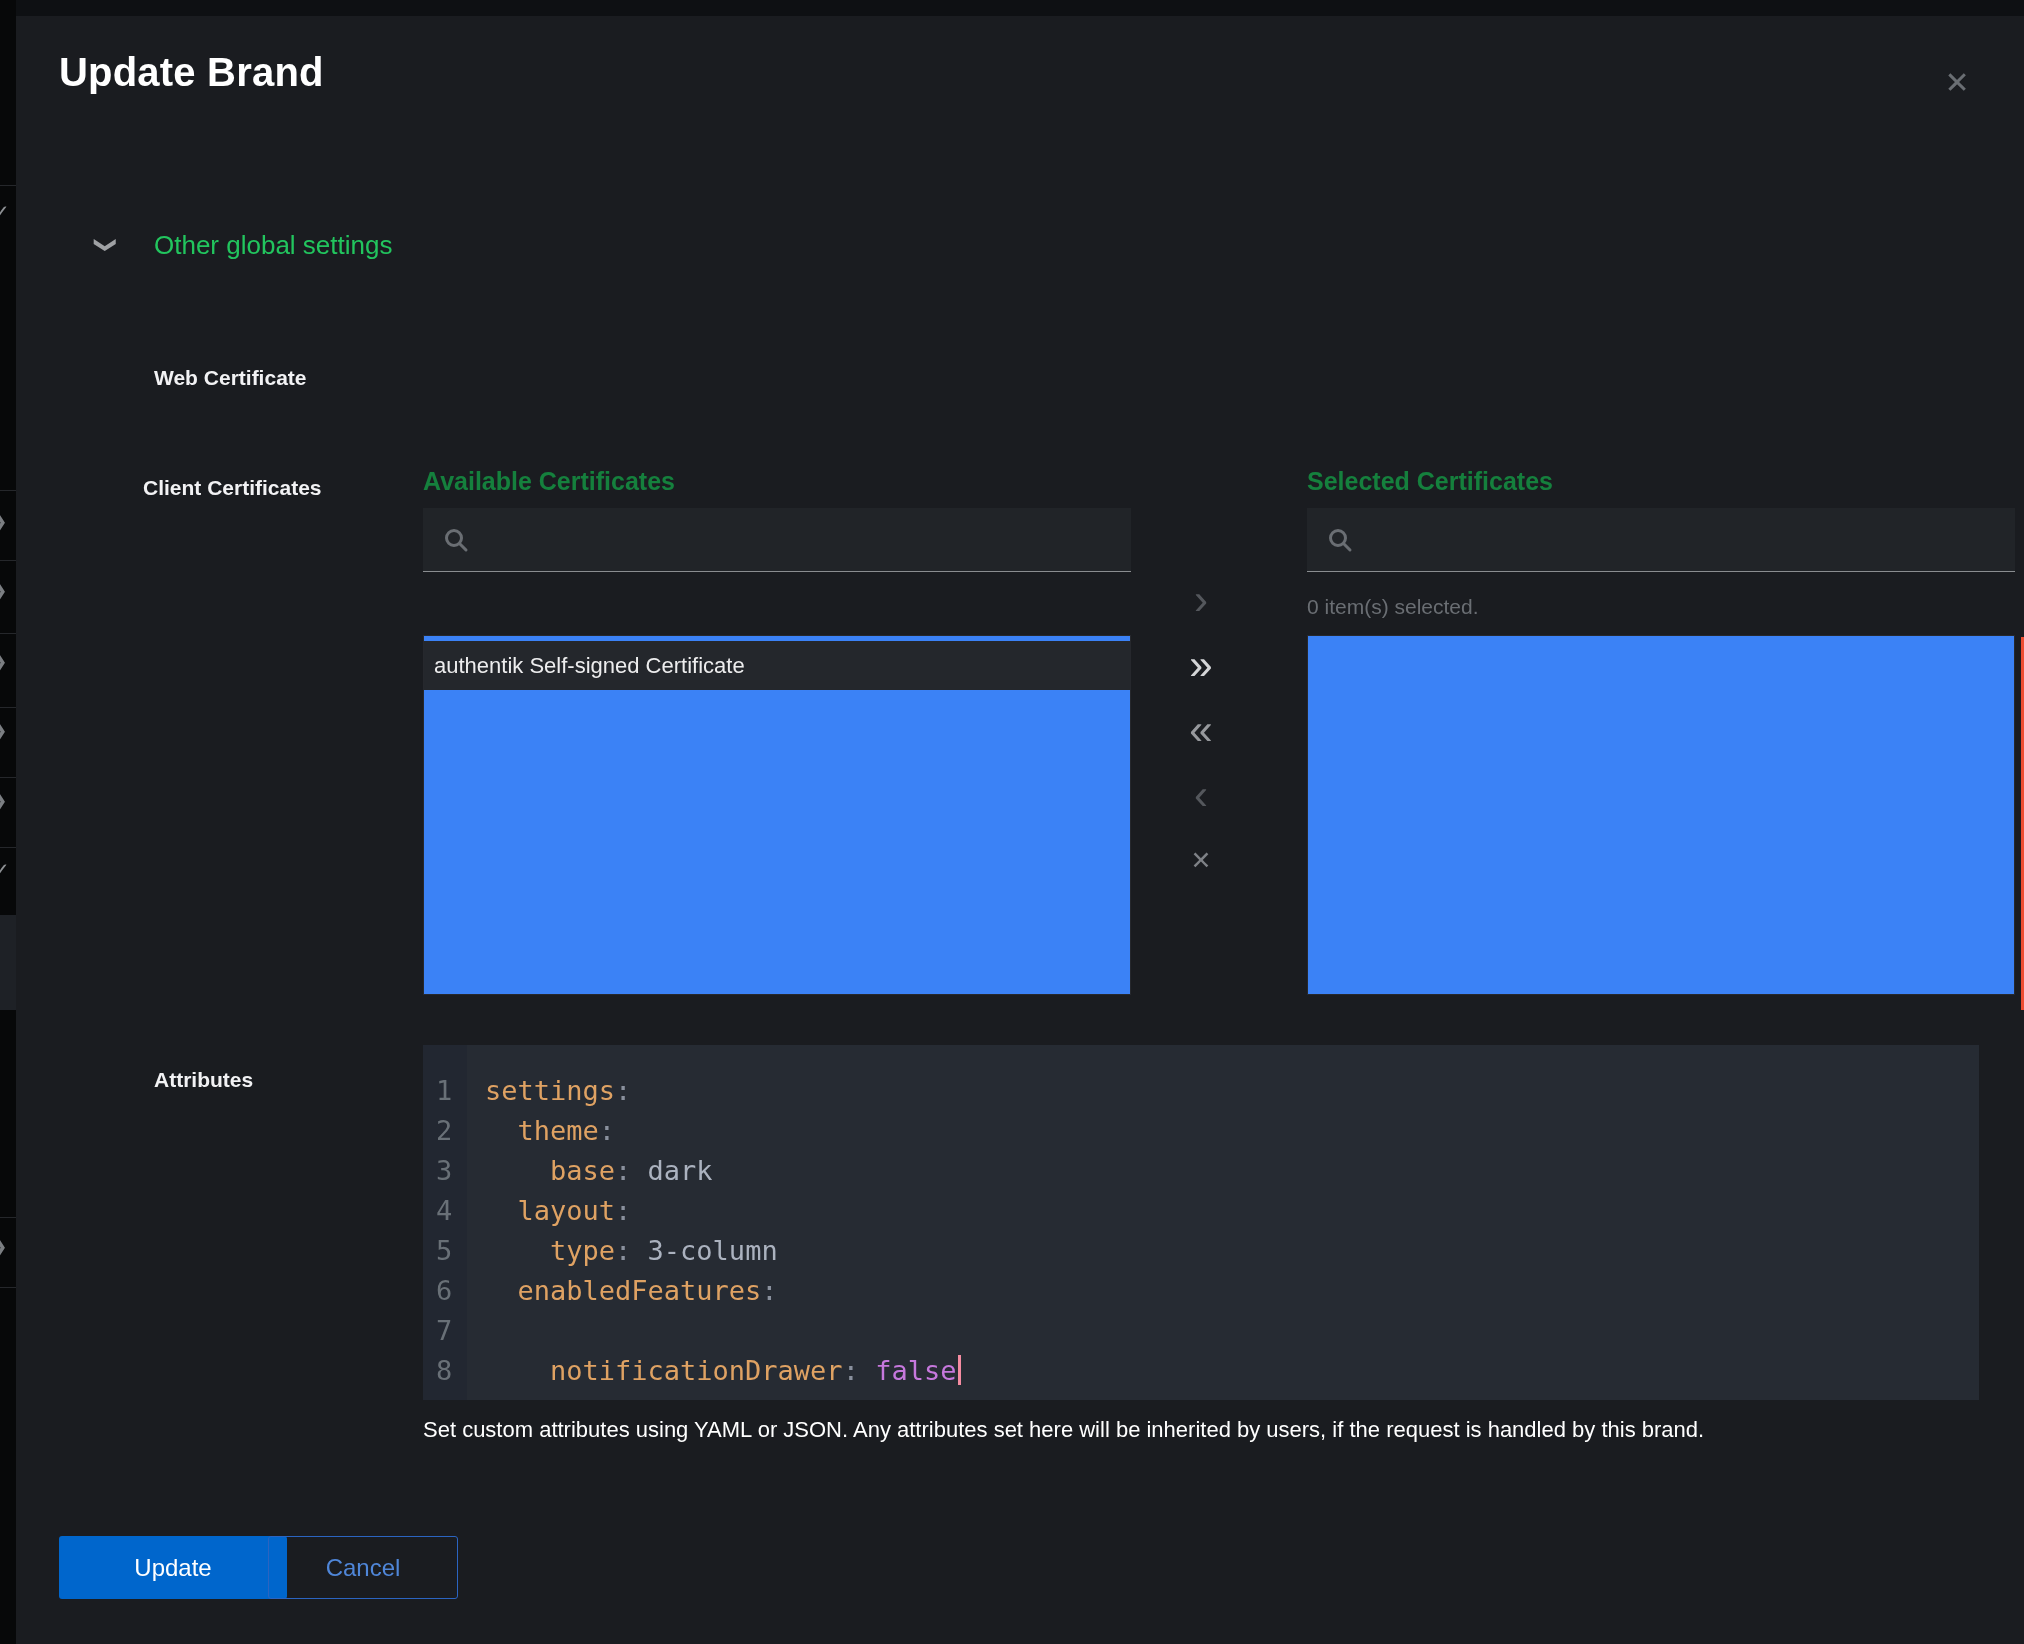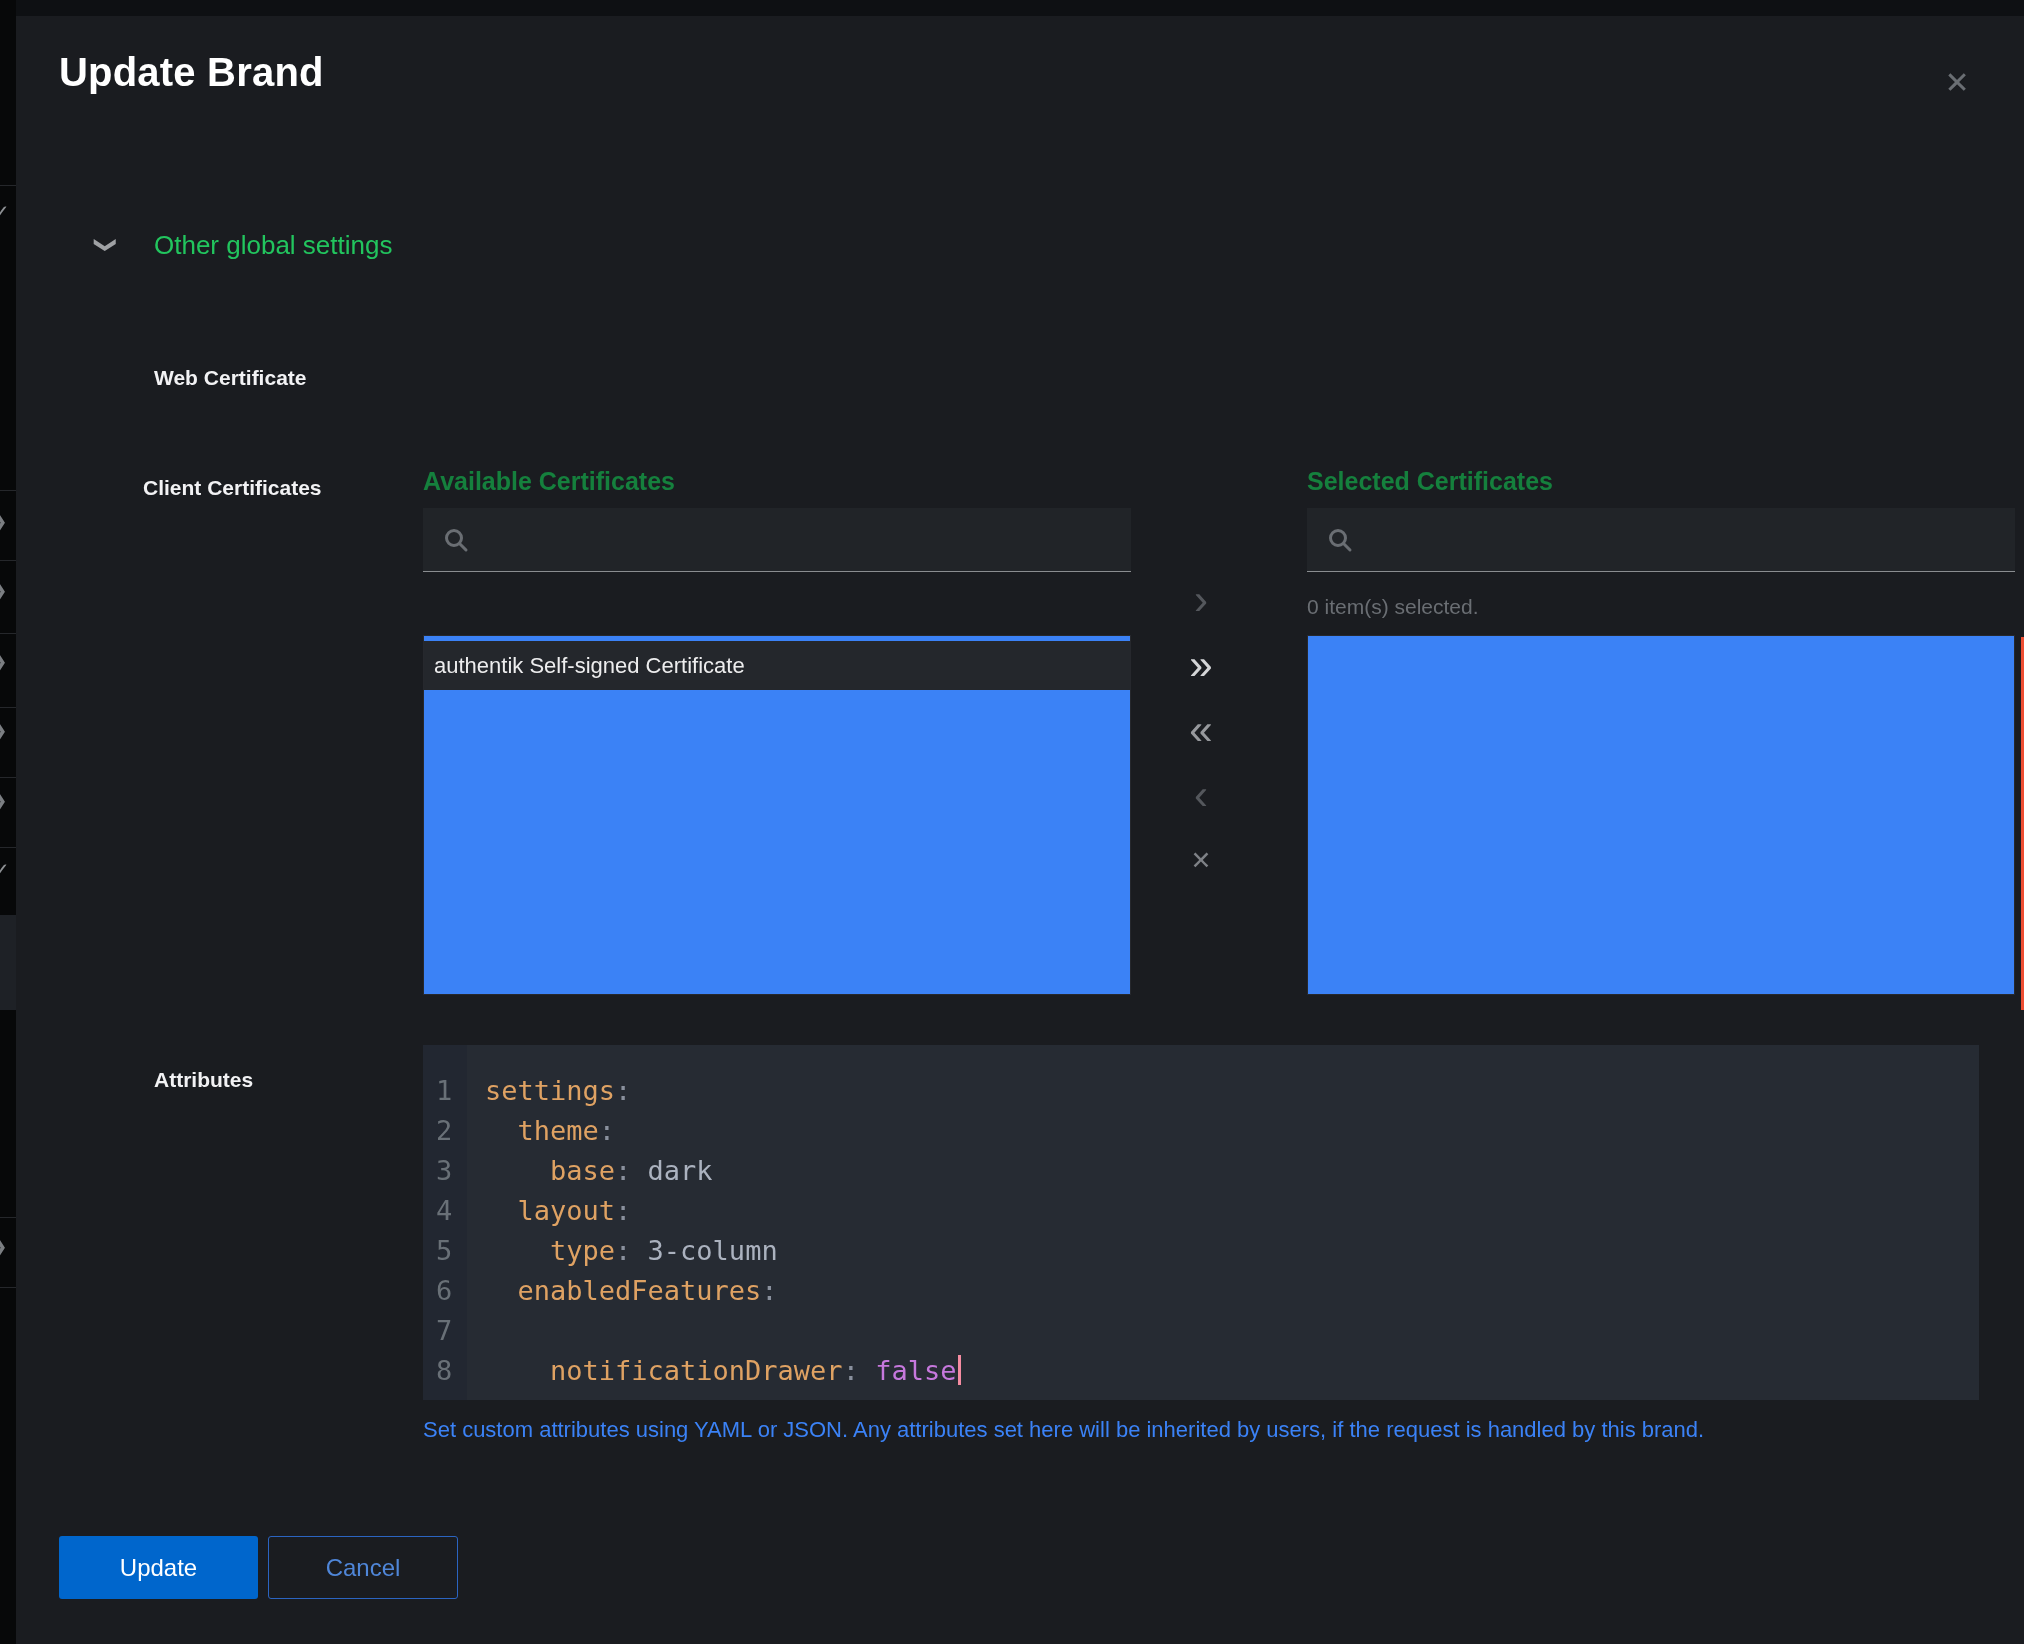--- a/index.html
+++ b/index.html
@@ -62,25 +62,25 @@
   .code-line{position:relative;display:flex;height:40px;line-height:40px;
              font-family:"DejaVu Sans Mono",monospace;font-size:27px;}
   .ln{width:37px;padding-left:13px;color:#697077;flex:none;}
   .code{white-space:pre;padding-left:12px;}
   .tok-key{color:#dfa263;}
   .tok-punc{color:#8a919e;}
   .tok-val{color:#abb2bf;}
   .tok-bool{color:#c678dd;}
   .caret{display:inline-block;width:3px;height:30px;background:#f58ca2;vertical-align:-5px;margin-left:2px;}
 
-  .help-text{left:423px;top:1416px;width:1556px;font-size:22px;color:#3b82f6;line-height:28px;}
+  .help-text{left:423px;top:1416px;width:1556px;font-size:22px;color:#ffffff;line-height:28px;}
 
   .btn{height:63px;font-size:24px;border-radius:3px;cursor:pointer;
        font-family:"Liberation Sans",sans-serif;}
-  .btn-update{left:59px;top:1536px;width:199px;background:#0066cc;color:#ffffff;border:none;}
+  .btn-update{left:59px;top:1536px;width:228px;background:#0066cc;color:#ffffff;border:none;}
   .btn-cancel{left:268px;top:1536px;width:190px;background:transparent;color:#4f86d8;
               border:1px solid #2b64c1;box-sizing:border-box;}
 
   .red-sliver{left:2021px;top:637px;width:3px;height:373px;background:#ed4e33;}
 </style>
 </head>
 <body>
 
 <div class="page">
 

